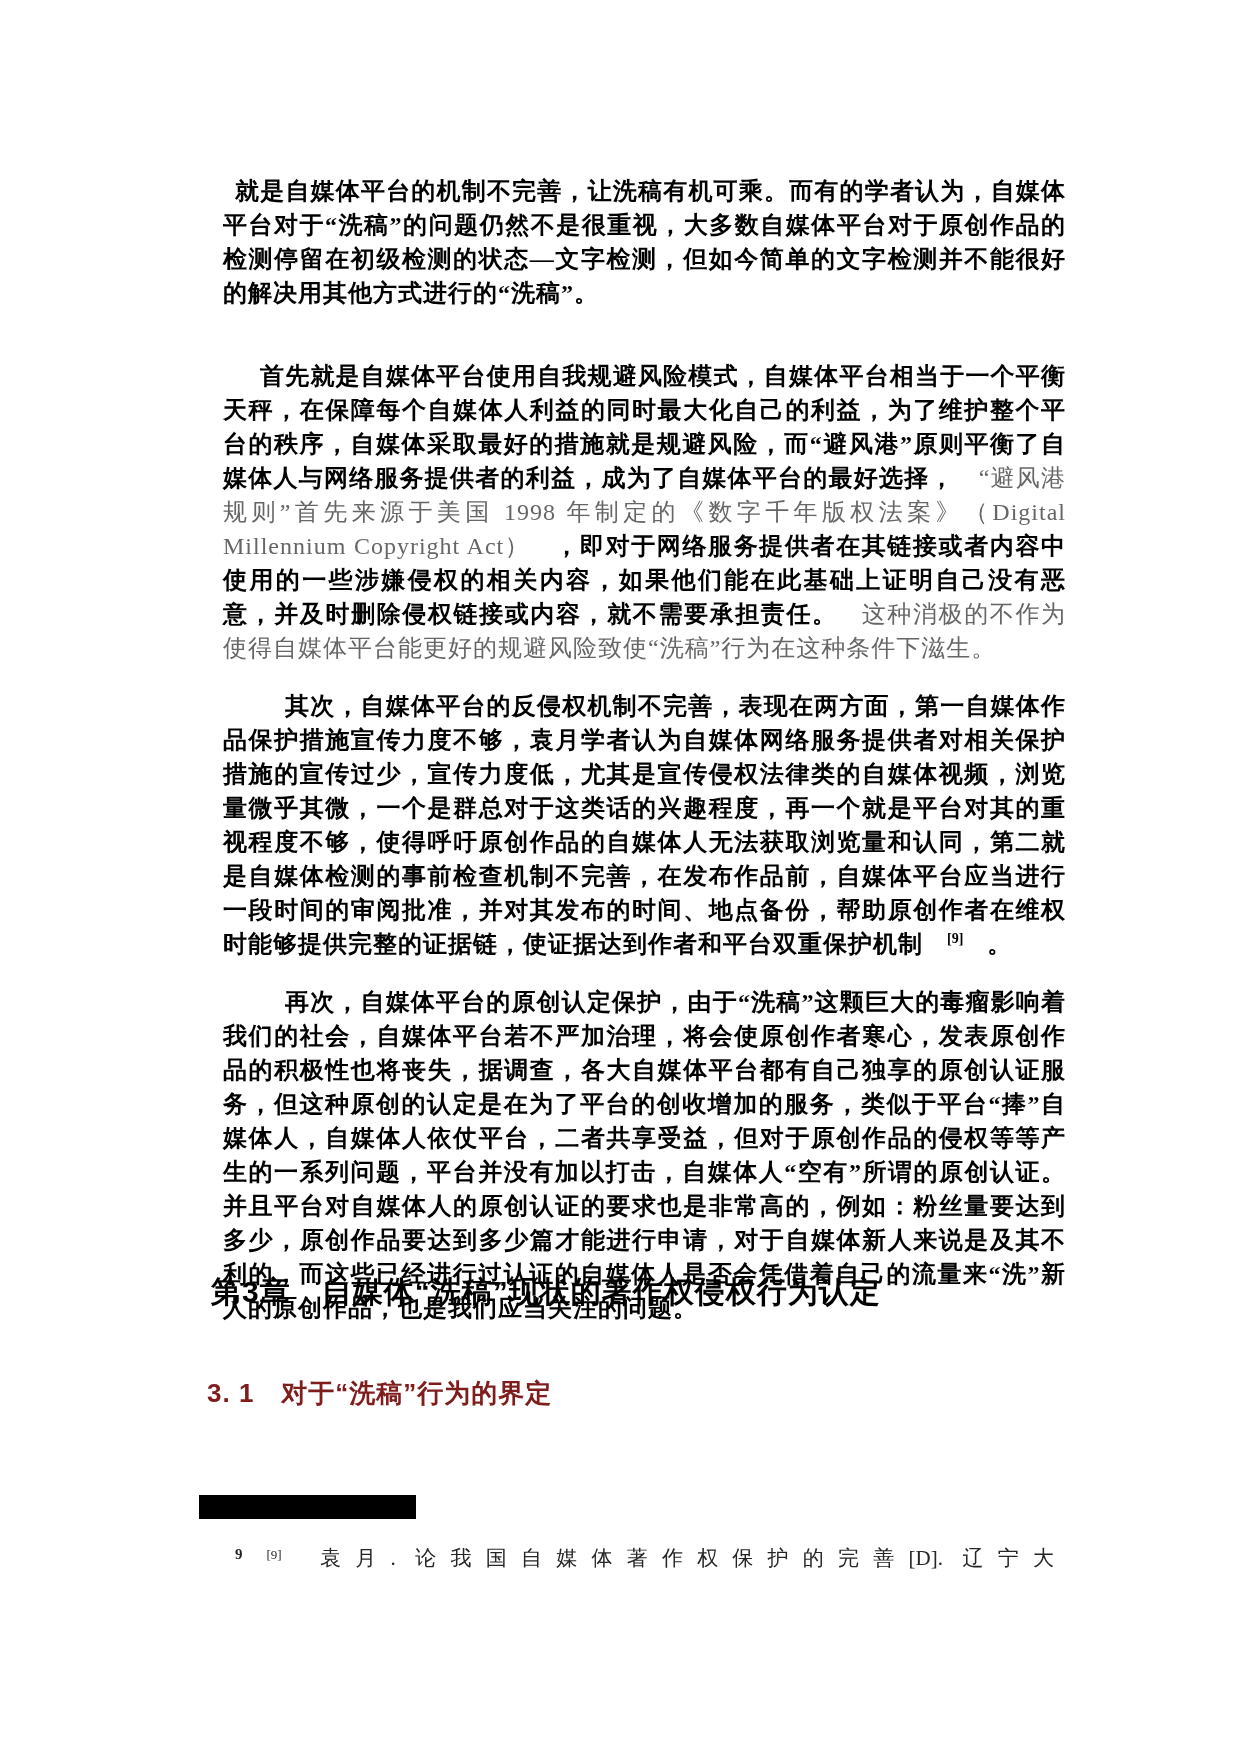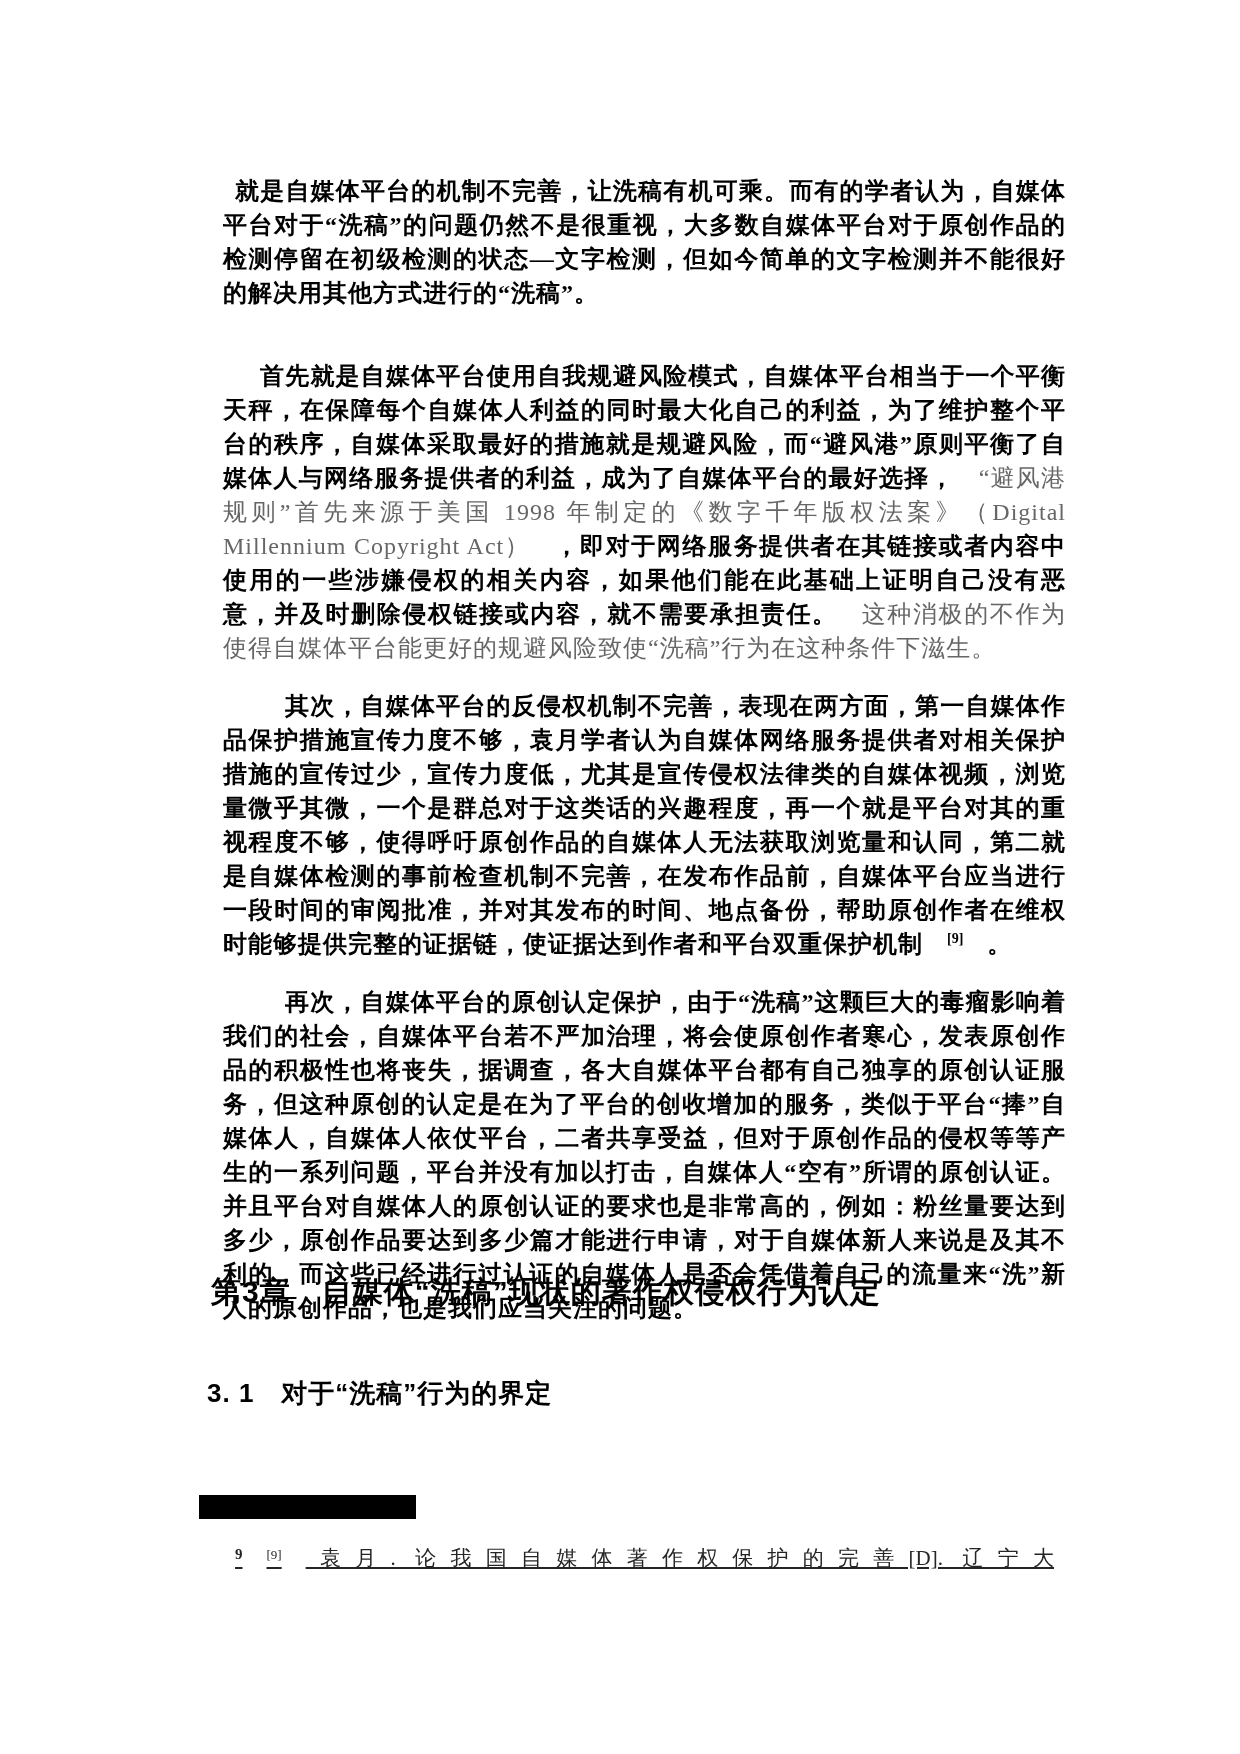--- a/index.html
+++ b/index.html
@@ -32,35 +32,35 @@
   .chapter-heading {
     position: absolute; left: 187px; top: 1248px; width: 891px;
     text-align: left;
     font-family: "Liberation Sans", sans-serif;
     font-size: 30px; font-weight: 700; color: #000000; letter-spacing: 1px;
     white-space: pre-wrap;
   }
   .section-heading {
     position: absolute; left: 183px; top: 1352px;
     font-family: "Liberation Sans", sans-serif;
-    font-size: 26px; font-weight: 700; color: #000000; letter-spacing: 1px;
+    font-size: 26px; font-weight: 700; color: #7f1d1d; letter-spacing: 1px;
     white-space: pre-wrap;
   }
 
   
   .footnote-sep {
     position: absolute; left: 187px; top: 1483px;
     width: 217px; height: 2px; background: #000000;
   }
   .footnote {
     position: absolute; left: 187px; top: 1500px; width: 891px;
     color: #252525; font-size: 21px; line-height: 37px;
     font-family: "Liberation Serif", serif;
   }
-  .fn-line1 { text-align: justify; text-align-last: justify; text-decoration: underline; }
+  .fn-line1 { text-align: justify; text-align-last: justify; }
   .fn-marker { font-weight: 700; font-size: 15px; vertical-align: 6px; }
   .fn-bracket { font-size: 13px; vertical-align: 6px; }
   .fn-line2 { letter-spacing: 0.5px; }
 
   
   .page-number {
     position: absolute; left: 0; top: 1652px; width: 100%;
     text-align: center; font-size: 19px; font-weight: 700; color: #000000;
   }
 </style>

